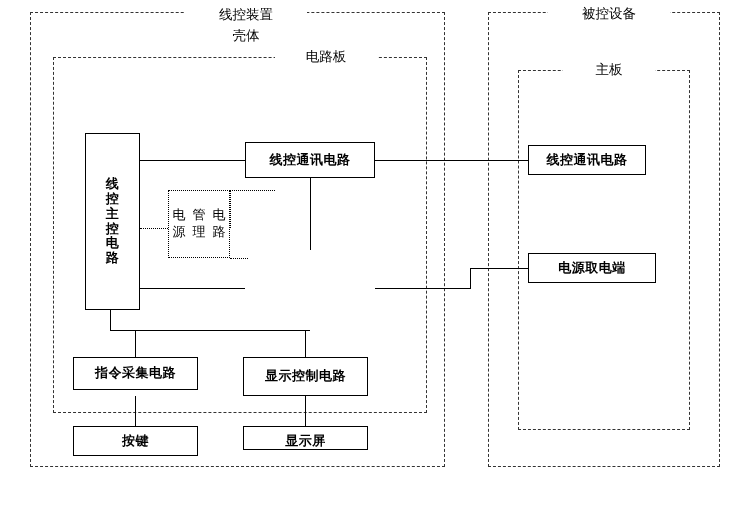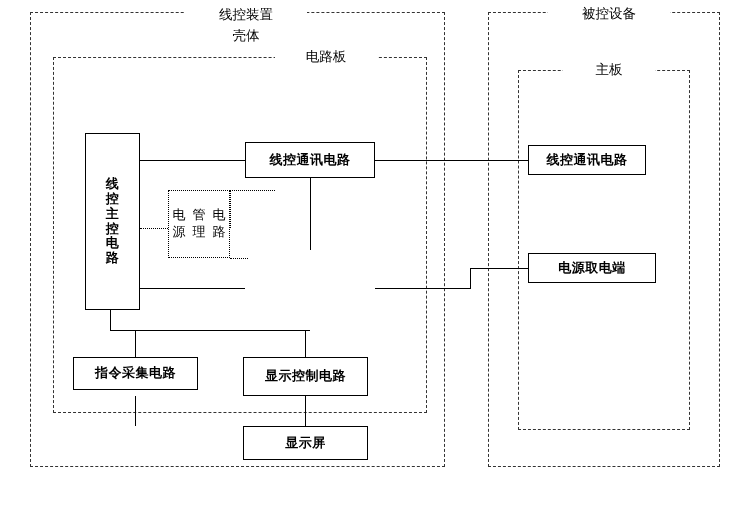--- a/index.html
+++ b/index.html
@@ -171,22 +171,25 @@
 
 
   <div class="abs solid-box" style="left:73px; top:357px; width:125px; height:33px;">
     <span>指令采集电路</span>
   </div>
 
   <div class="abs solid-box" style="left:243px; top:357px; width:125px; height:39px;">
     <span>显示控制电路</span>
   </div>
 
-
-  <div class="abs solid-box" style="left:243px; top:426px; width:125px; height:34px;">
+  <div class="abs solid-box" style="left:73px; top:426px; width:125px; height:30px;">
+    <span>按键</span>
+  </div>
+
+  <div class="abs solid-box" style="left:243px; top:426px; width:125px; height:24px;align-items:flex-end;">
     <span>显示屏</span>
   </div>
 
   <div class="abs solid-box" style="left:528px; top:145px; width:118px; height:30px;">
     <span>线控通讯电路</span>
   </div>
 
   <div class="abs solid-box" style="left:528px; top:253px; width:128px; height:30px;">
     <span>电源取电端</span>
   </div>

